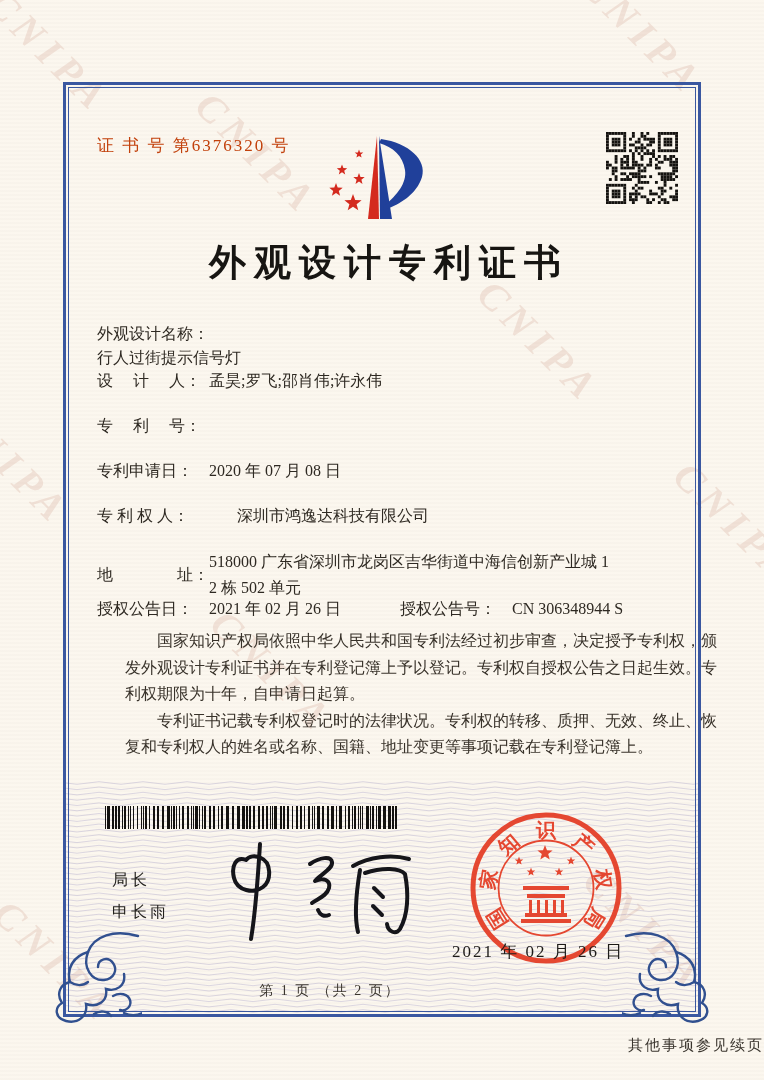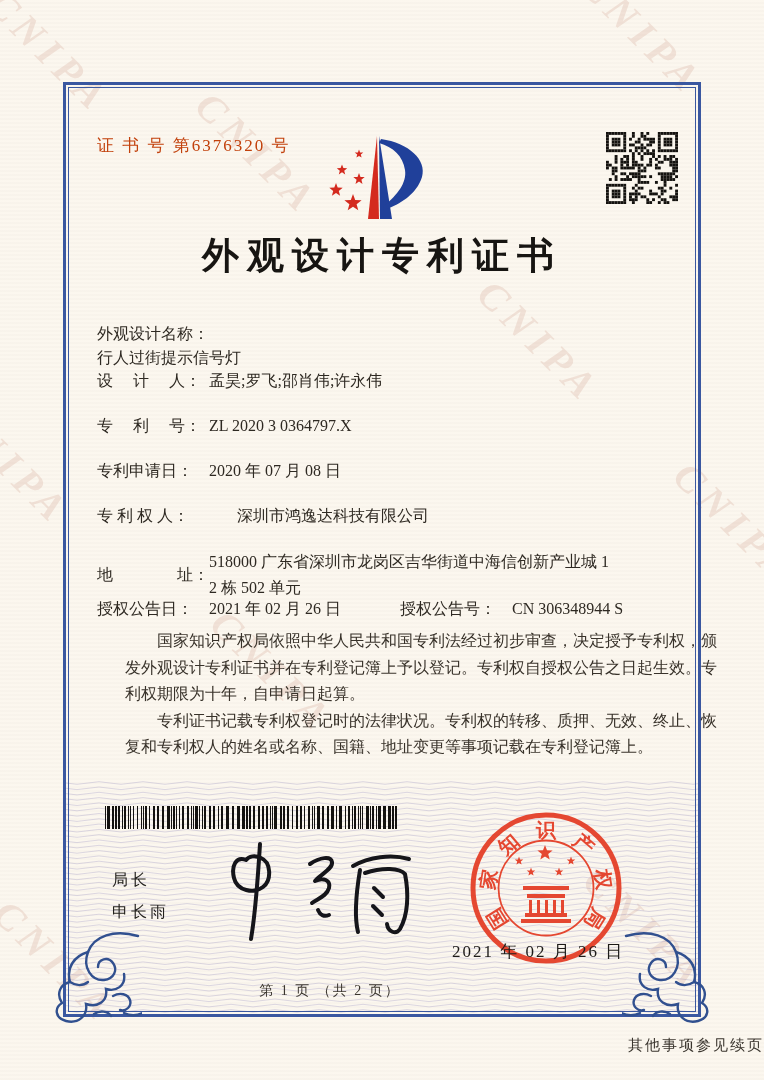--- a/index.html
+++ b/index.html
@@ -33,21 +33,21 @@
   }
   .frame-inner{position:absolute;inset:2px;border:1px solid #3a57a0;}
   
   .guilloche{position:absolute;left:66px;top:779px;width:633px;height:236px;z-index:2;overflow:hidden;}
   
   .cert-no{position:absolute;left:97px;top:134px;z-index:3;font-size:17px;letter-spacing:2px;color:#c2410c;}
   .logo{position:absolute;left:295px;top:130px;width:170px;height:100px;z-index:3;}
   .qr{position:absolute;left:606px;top:132px;width:72px;height:72px;z-index:3;}
   .title{
     position:absolute;left:63px;top:231px;width:638px;z-index:3;
-    text-align:center;font-size:37px;font-weight:bold;letter-spacing:8px;color:#171512;margin:0;
+    text-align:center;font-size:37px;font-weight:bold;letter-spacing:8px;color:#171512;margin:7px;
   }
   .fields{position:absolute;left:97px;top:322px;width:592px;z-index:3;font-size:16px;color:#2e2922;}
   .row{position:absolute;left:0;display:flex;line-height:24px;white-space:nowrap;}
   .row .lbl{flex:none;width:112px;}
   .r0{top:0px;flex-direction:column;} .r1{top:47px;} .r2{top:92px;} .r3{top:137px;} .r4{top:182px;gap:28px;} .r5{top:227px;align-items:center;} .r6{top:275px;}
   .r5 .val{white-space:normal;width:470px;line-height:26px;}
   .grant-no{position:absolute;left:303px;top:0;display:flex;}
   .paragraphs{position:absolute;left:97px;top:628px;width:592px;z-index:3;font-size:16px;line-height:26.5px;color:#38322a;margin-left:28px;}
   .paragraphs p{margin:0;text-indent:2em;text-align:justify;}
   .barcode{position:absolute;left:103px;top:806px;z-index:3;}
@@ -443,21 +443,20 @@
     <div class="row r0">
       <span class="lbl">外观设计名称：</span>
       <span class="val">行人过街提示信号灯</span>
     </div>
     <div class="row r1">
       <span class="lbl">设　 计　 人：</span>
       <span class="val">孟昊;罗飞;邵肖伟;许永伟</span>
     </div>
     <div class="row r2">
       <span class="lbl">专　 利　 号：</span>
-      <span class="val">ZL 2020 3 0364797.X</span>
     </div>
     <div class="row r3">
       <span class="lbl">专利申请日：</span>
       <span class="val">2020 年 07 月 08 日</span>
     </div>
     <div class="row r4">
       <span class="lbl">专 利 权 人：</span>
       <span class="val">深圳市鸿逸达科技有限公司</span>
     </div>
     <div class="row r5">

